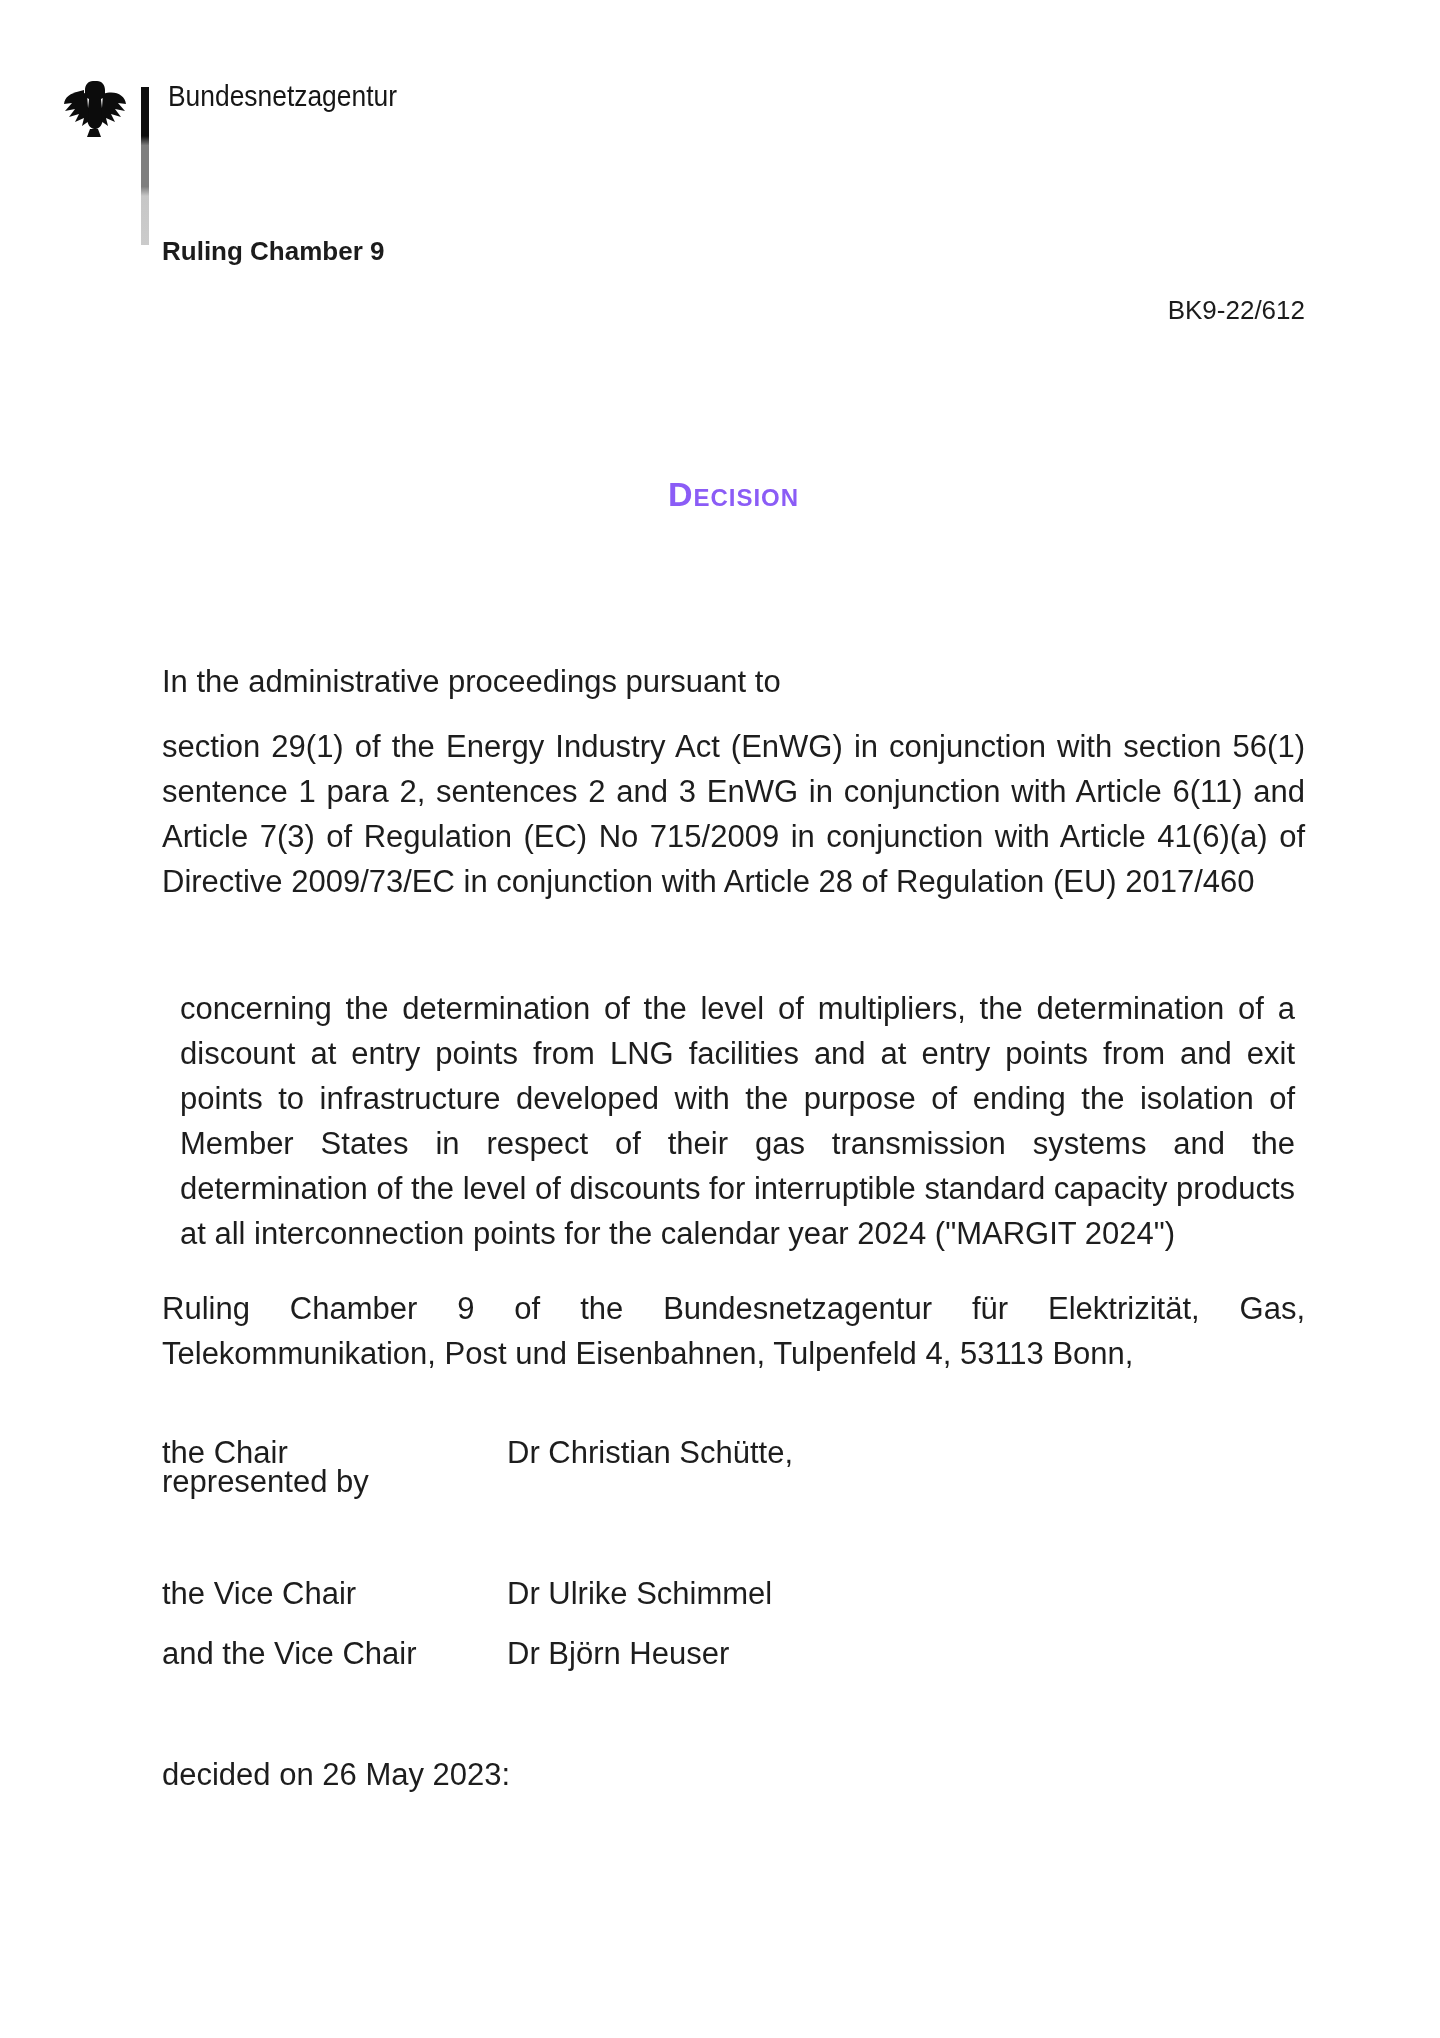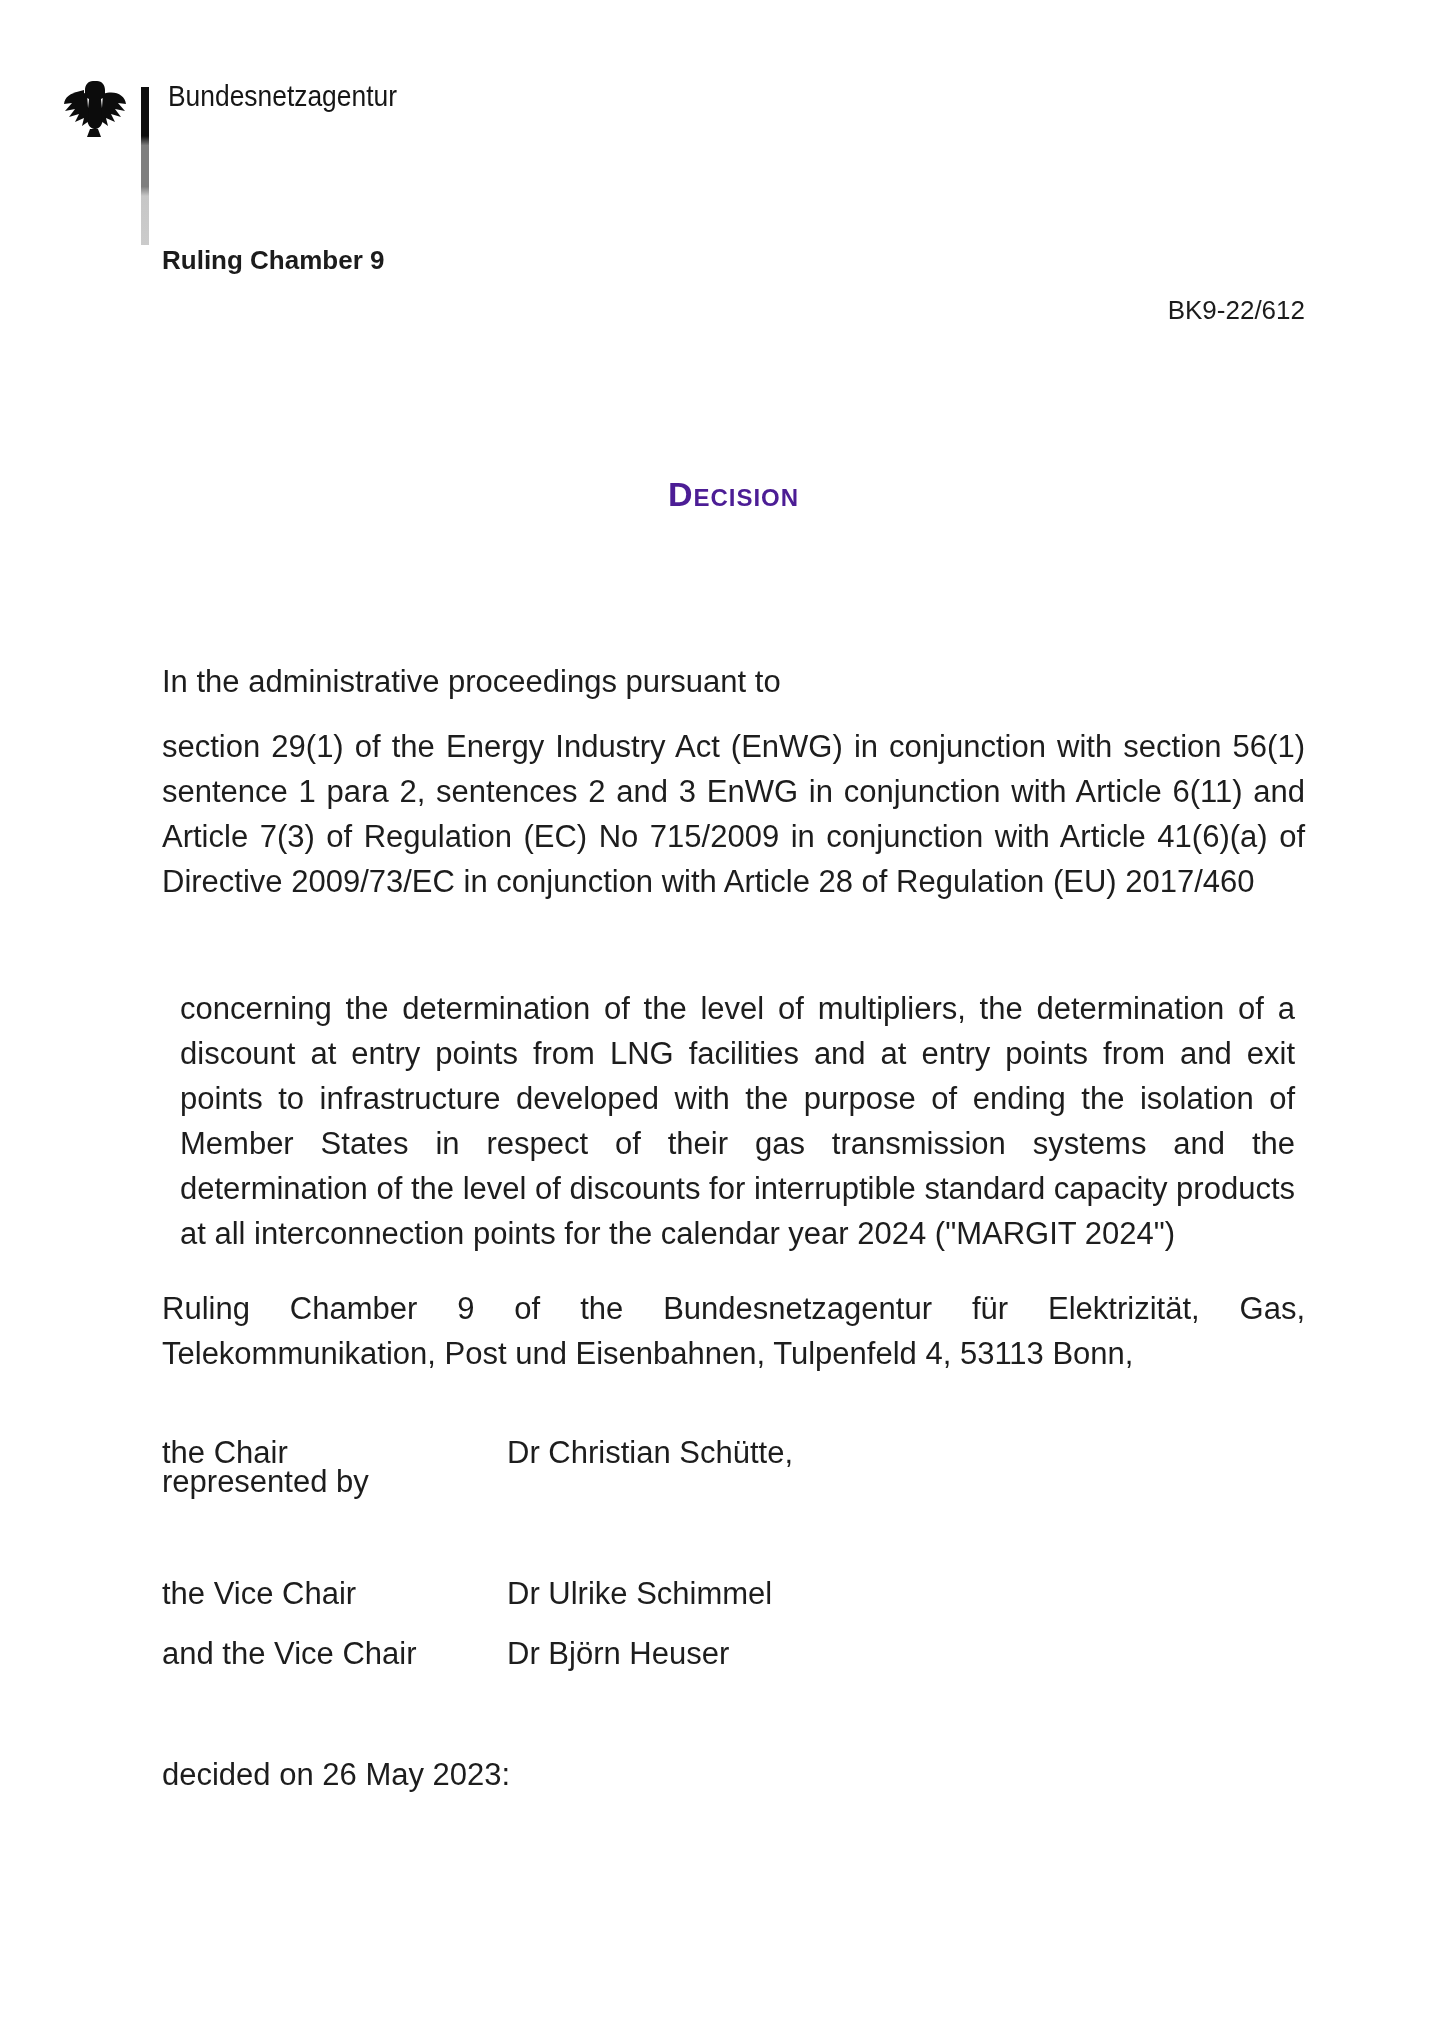--- a/index.html
+++ b/index.html
@@ -27,37 +27,37 @@
   }
   .logo-text {
     left: 168px; top: 78px;
     font-size: 30px; line-height: 36px;
     color: #161616; font-weight: 400;
     transform: scaleX(0.88);
     transform-origin: left center;
     white-space: nowrap;
   }
   .chamber {
-    left: 162px; top: 244px;
+    left: 162px; top: 235px;
     font-size: 26px; line-height: 32px; font-weight: 700;
     white-space: nowrap;
   }
   .refnum {
     left: 162px; top: 294px; width: 1143px;
     font-size: 26px; line-height: 32px;
     text-align: right;
   }
 
   
   .decision {
     left: 162px; top: 474px; width: 1143px;
     text-align: center;
     font-size: 24px; line-height: 40px;
     font-weight: 700; letter-spacing: 1px;
-    color: #4c1d95;
+    color: #8b5cf6;
   }
   .decision::first-letter { font-size: 34px; }
 
   
   .bodytext { font-size: 31px; line-height: 45px; color: #1d1d1d; }
   .intro   { left: 162px; top: 666px; white-space: nowrap; line-height: 32px; }
   .legal   { left: 162px; top: 724px;  width: 1143px; text-align: justify; }
   .subject { left: 180px; top: 986px;  width: 1115px; text-align: justify; }
   .authority { left: 162px; top: 1286px; width: 1143px; text-align: justify; }
   .represented { left: 162px; top: 1466px; line-height: 32px; white-space: nowrap; }

